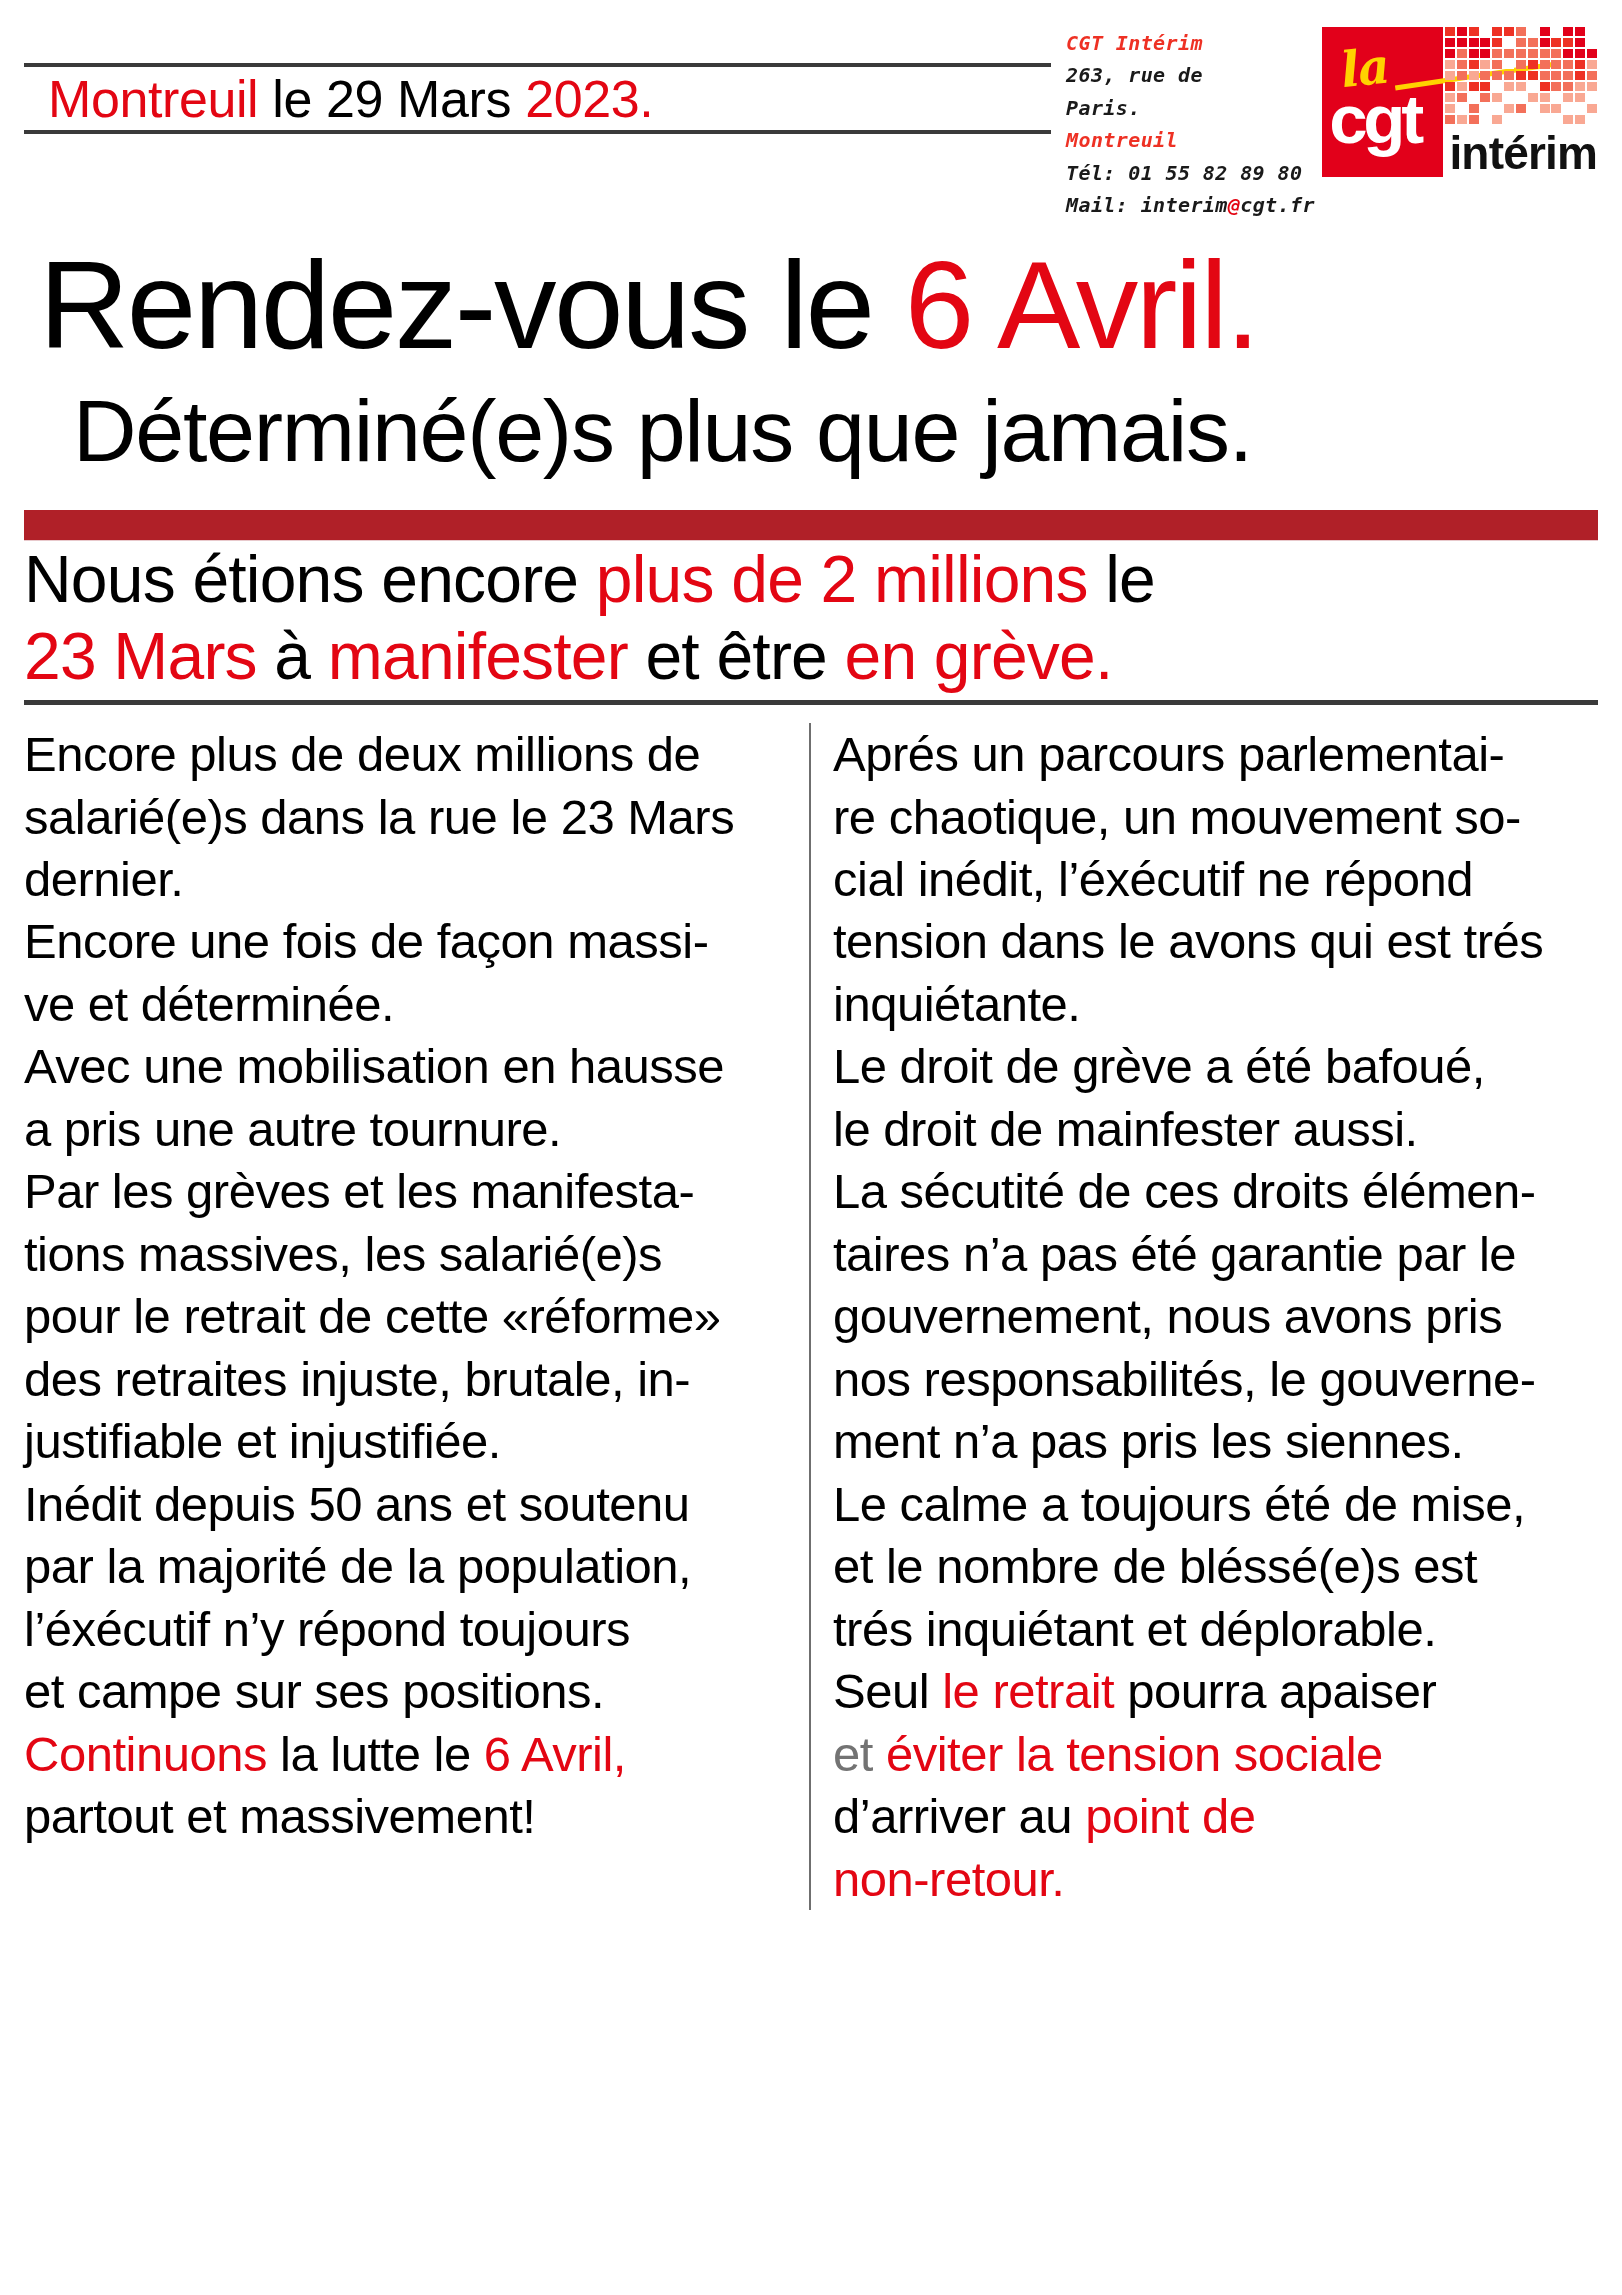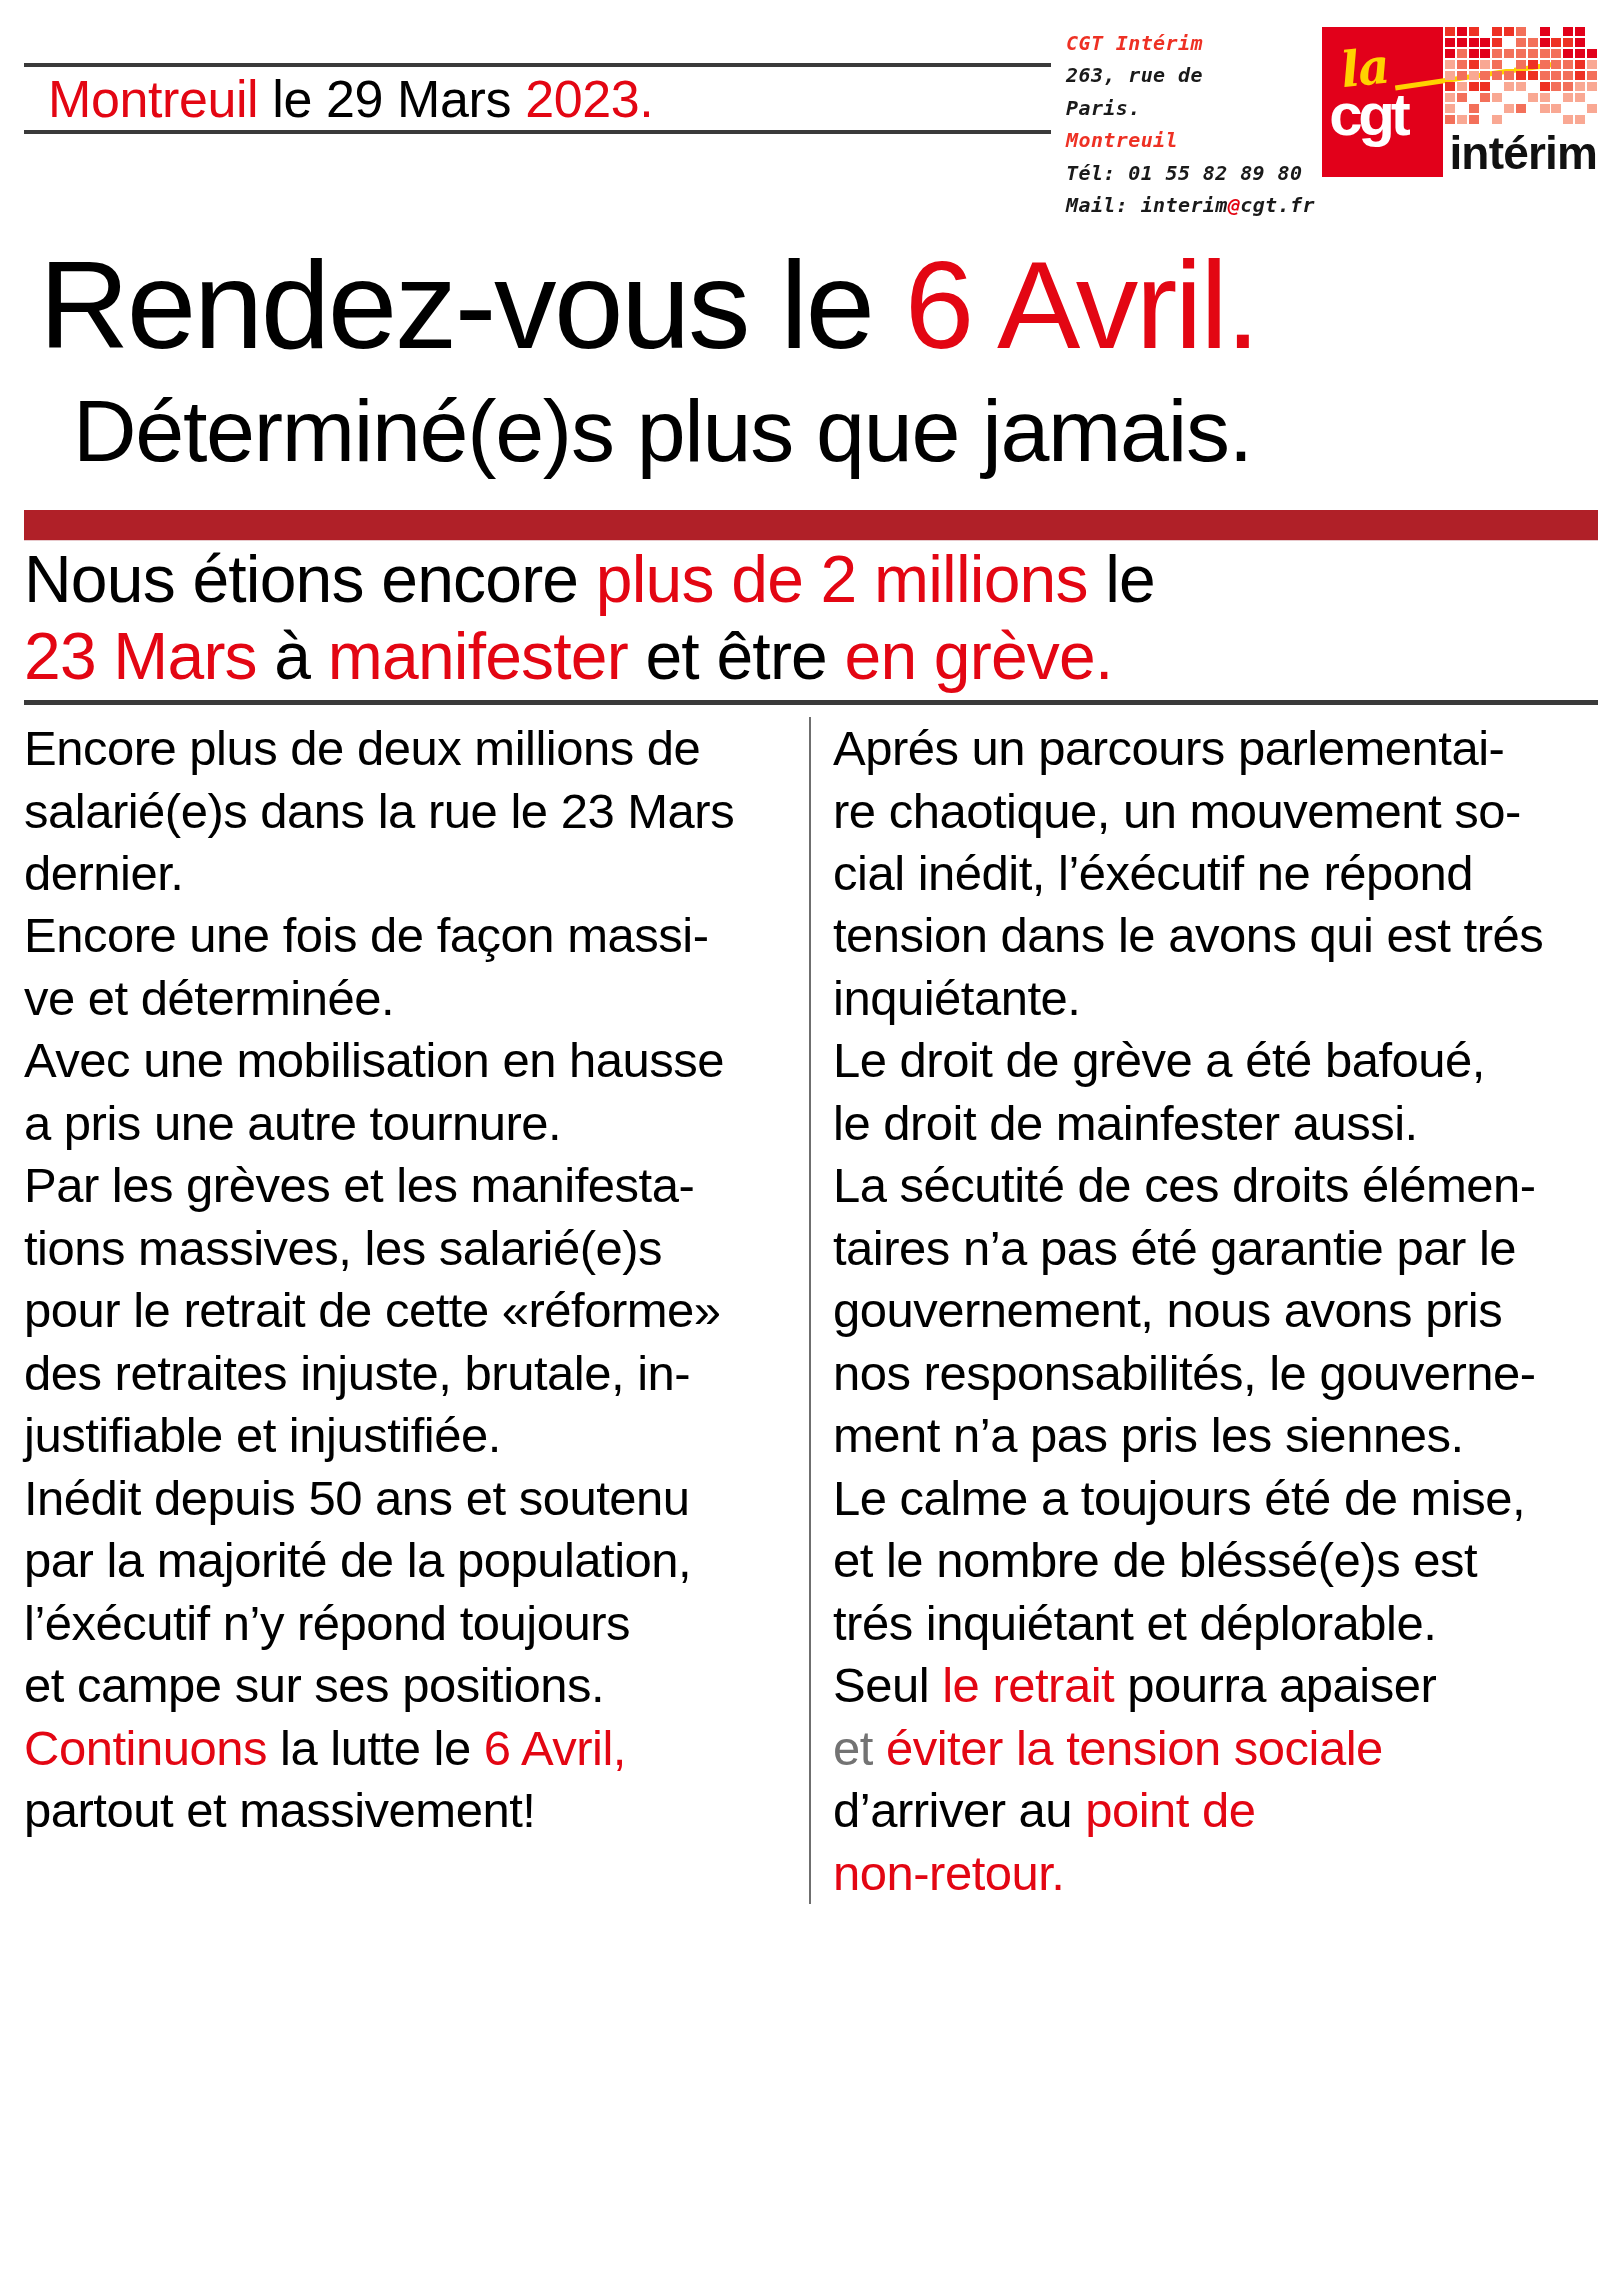--- a/index.html
+++ b/index.html
@@ -110,21 +110,21 @@
     height: 5px;
     background: #ffd200;
     transform: rotate(-2.5deg);
   }
   .logo-cgt {
     position: absolute;
     left: 6.8px;
     top: 63px;
     font-family: "Liberation Sans", sans-serif;
     font-weight: bold;
-    font-size: 60px;
+    font-size: 69px;
     line-height: 1;
     color: #ffffff;
     letter-spacing: -4.2px;
   }
   .logo-grid {
     position: absolute;
     left: 123px;
     top: 5px;
     width: 159px;
     height: 103px;
@@ -185,20 +185,21 @@
     line-height: 1.17;
     font-stretch: condensed;
     letter-spacing: -0.8px;
     white-space: nowrap;
   }
 
   
   .columns {
     display: flex;
     padding-top: 12px;
+    margin-top: 6px;
   }
   .col {
     width: 50%;
     box-sizing: border-box;
   }
   .col-left {
     padding-right: 18.6px;
     border-right: 2.5px solid #6f6f6f;
   }
   .col-right {

